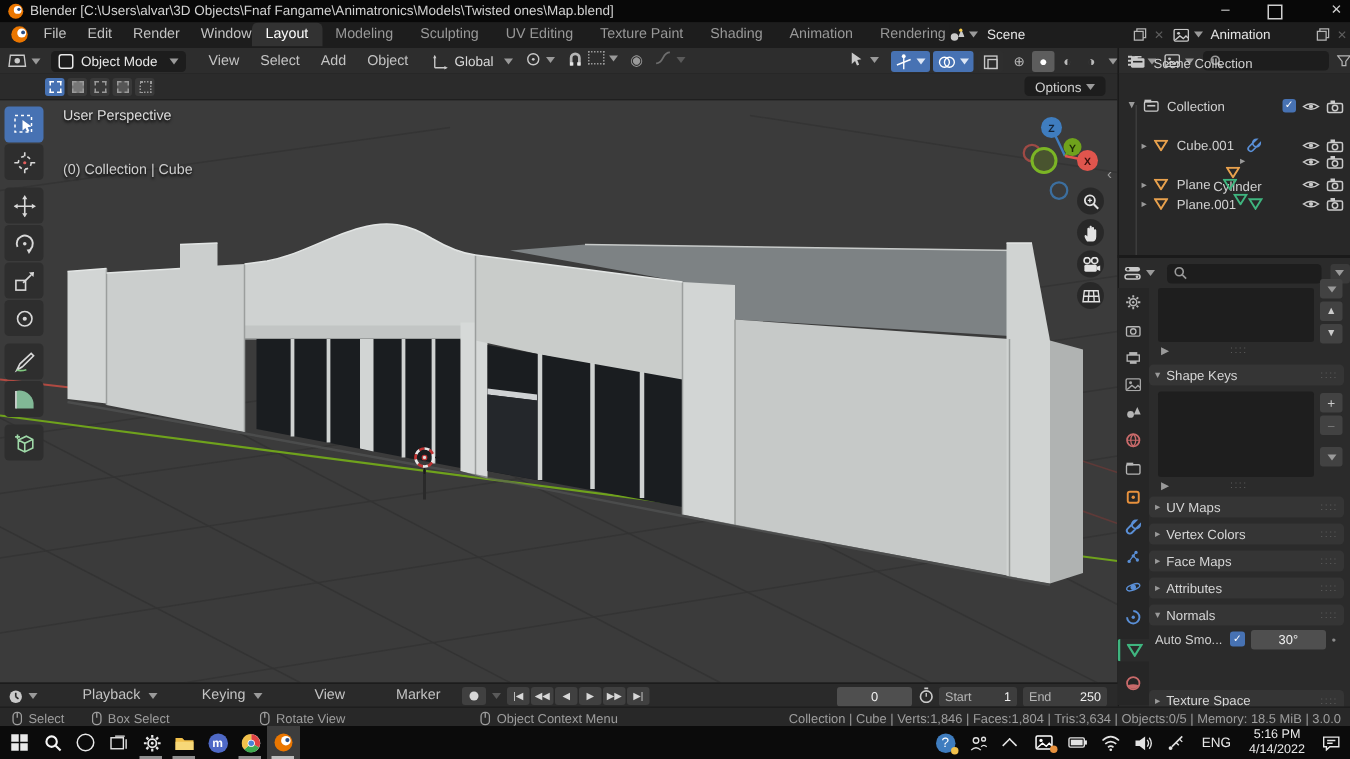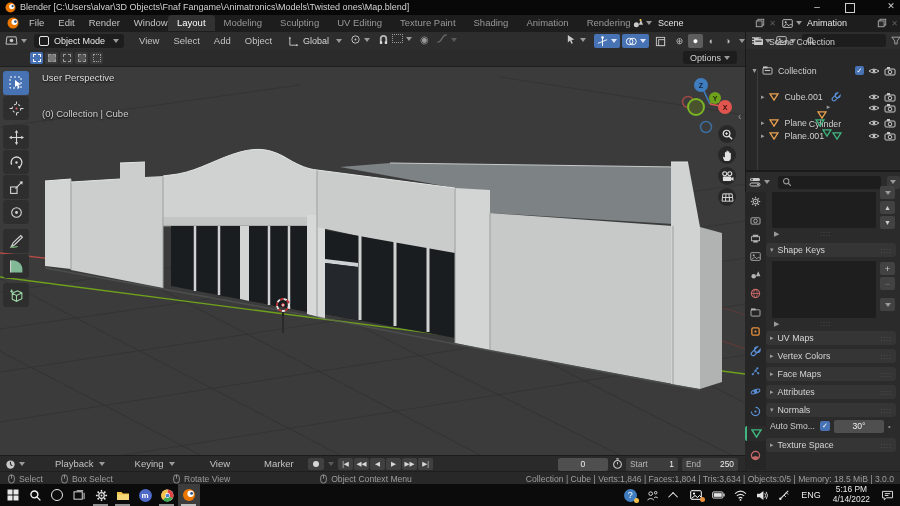--- a/index.html
+++ b/index.html
@@ -902,21 +902,21 @@
       <span class="drag">::::</span>
     </div>
 
 <div class="abs flex" style="left:770px;top:419px;width:128px;height:14px;">
   <span style="color:#cfcfcf;font-size:8.6px;">Auto Smo...</span>
   <span class="flex" style="margin-left:5px;width:10px;height:10px;background:#4772b3;border-radius:2px;color:#fff;font-size:7px;justify-content:center;">✓</span>
   <span class="field" style="margin-left:4px;width:50px;height:13px;font-size:8.6px;">30°</span>
   <span style="margin-left:4px;color:#8a8a8a;font-size:8px;">•</span>
 </div>
 
-<div class="panel" style="top:438px;">
+<div class="panel" style="top:460px;">
       <span class="disc">▸</span>
       <span>Texture Space</span>
       <span class="drag">::::</span>
     </div>
 <div class="panel" style="top:455px;margin-top:32px;">
       <span class="disc">▸</span>
       <span>Remesh</span>
       <span class="drag">::::</span>
     </div>
 

